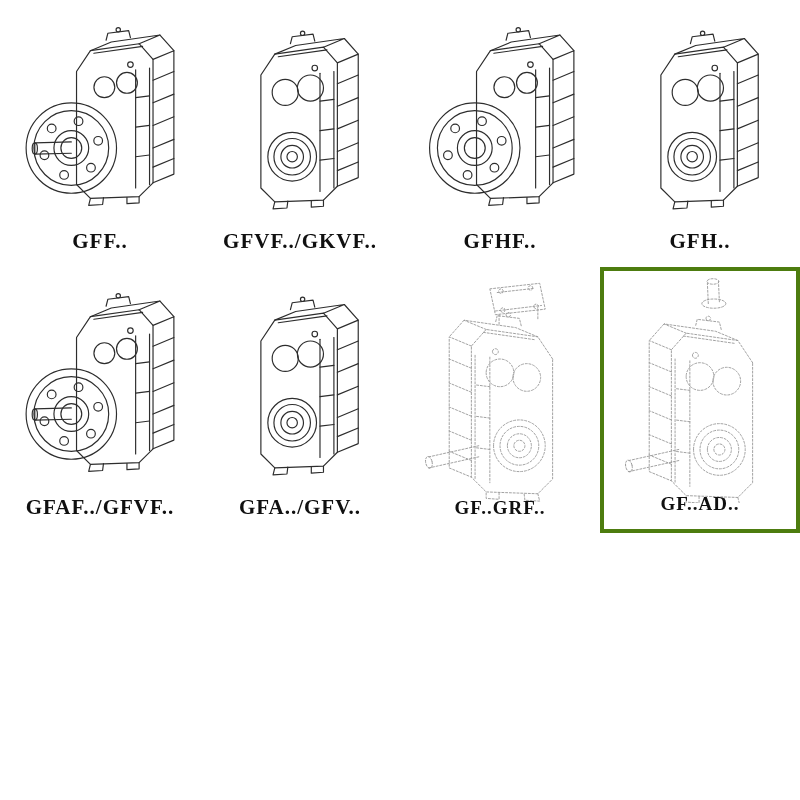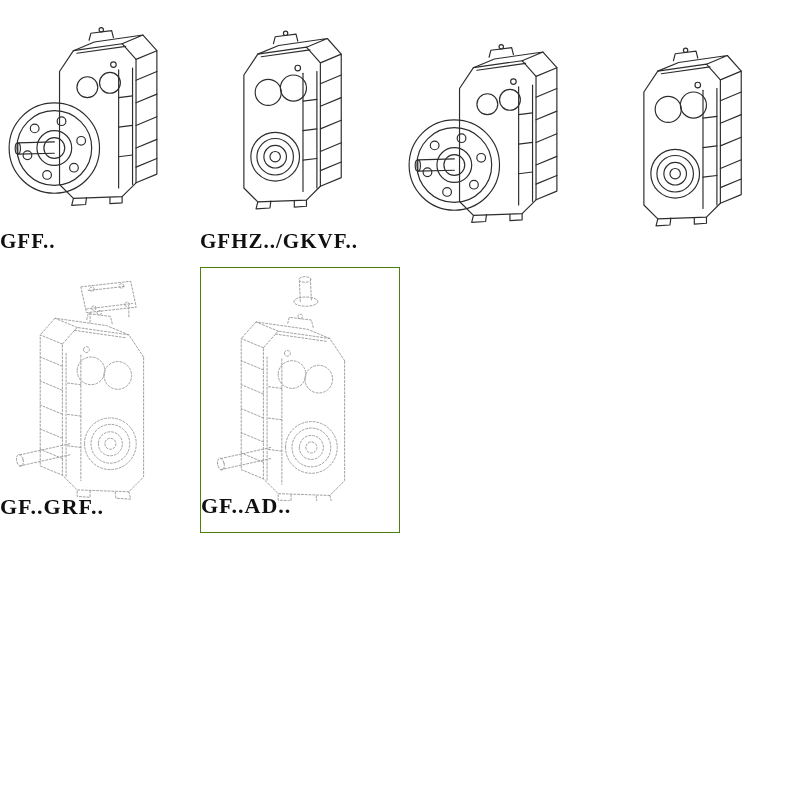--- a/index.html
+++ b/index.html
@@ -10,39 +10,39 @@
   html,body{margin:0;padding:0;background:#fff;}
   .sheet{
     width:800px;height:800px;background:#fff;
     display:grid;
     grid-template-columns:repeat(4,1fr);
     grid-template-rows:repeat(3,1fr);
     font-family:"Liberation Serif", serif;
     box-sizing:border-box;
   }
   .cell{
-    display:flex;flex-direction:column;align-items:flex-start;justify-content:flex-end;
+    display:flex;flex-direction:column;align-items:center;justify-content:flex-end;
     padding:2px 0 4px 0;box-sizing:border-box;min-width:0;min-height:0;
   }
-  .cell--boxed{border:1px solid #4d7c0f;}
+  .cell--boxed{border:4px solid #4d7c0f;}
   .art{flex:1 1 auto;display:flex;align-items:center;justify-content:center;min-height:0;}
   .drawing{
     width:166px;height:226px;
     fill:none;stroke:currentColor;stroke-width:1.35;
     stroke-linejoin:round;stroke-linecap:round;
   }
   .drawing--big{width:182px;height:240px;}
   .g-solid{color:var(--line);}
   .g-faint{color:var(--faint);stroke-width:1;stroke-dasharray:2.2 1.9;}
   .solidlines{stroke-dasharray:none;}
   .label{
     font-weight:700;font-size:21px;letter-spacing:1px;color:var(--labelc);
     text-align:center;line-height:1.1;margin:2px 0 10px 0;white-space:nowrap;
   }
-  .label--big{font-size:22px;font-family:Liberation Serif, serif;}
+  .label--big{font-size:19px;font-family:Liberation Serif, serif;}
 </style>
 </head>
 <body style="background: rgb(255, 255, 255);">
 
 <svg width="0" height="0" style="position:absolute" aria-hidden="true">
   <defs>
     <g id="g-body">
       <path d="M36,68 L52,44 L108,36 L124,54 L124,196 L108,212 L52,214 L36,198 Z"></path>
       <path d="M124,54 L148,44 L148,186 L124,196"></path>
       <path d="M52,44 L76,34 L132,26 L108,36"></path>
@@ -160,53 +160,80 @@
 
   <div class="cell">
     <div class="art">
       <svg class="drawing g-solid" viewBox="0 0 190 260">
         <g transform="translate(14,16)">
             <use href="#g-body"></use>
             <use href="#g-bores"></use>
           </g>
       </svg>
     </div>
-    <div class="label">GFHZ../GKVF..</div>
-  </div>
-
-
-
+    <div class="label">GFVF../GKVF..</div>
+  </div>
+
+
+  <div class="cell">
+    <div class="art">
+      <svg class="drawing g-solid" viewBox="0 0 190 260">
+        <g transform="translate(32,12)">
+            <use href="#g-body"></use>
+            <use href="#g-smallbores"></use>
+          </g>
+        <g transform="translate(16,16)">
+            <use href="#g-flange"></use>
+          </g>
+      </svg>
+    </div>
+    <div class="label">GFHF..</div>
+  </div>
+
+  <div class="cell">
+    <div class="art">
+      <svg class="drawing g-solid" viewBox="0 0 190 260">
+        <g transform="translate(14,16)">
+            <use href="#g-body"></use>
+            <use href="#g-bores"></use>
+          </g>
+      </svg>
+    </div>
+    <div class="label">GFH..</div>
+  </div>
 
 
 
 
   <div class="cell">
     <div class="art">
       <svg class="drawing g-solid" viewBox="0 0 190 260">
         <g transform="translate(32,12)">
             <use href="#g-body"></use>
             <use href="#g-smallbores"></use>
           </g>
         <g transform="translate(12,16)">
             <use href="#g-flange"></use>
             <use href="#g-shaft"></use>
           </g>
       </svg>
     </div>
+    <div class="label">GFAF../GFVF..</div>
   </div>
 
   <div class="cell">
     <div class="art">
       <svg class="drawing g-solid" viewBox="0 0 190 260">
         <g transform="translate(14,16)">
             <use href="#g-body"></use>
             <use href="#g-bores"></use>
           </g>
       </svg>
     </div>
+    <div class="label">GFA../GFV..</div>
   </div>
 
   <div class="cell">
     <div class="art">
       <svg class="drawing drawing--big g-faint" viewBox="0 0 190 260">
         <g transform="translate(188,36) scale(-1,1)">
             <use href="#g-body"></use>
             <use href="#g-bores"></use>
           </g>
         <use href="#g-adapter-block"></use>

